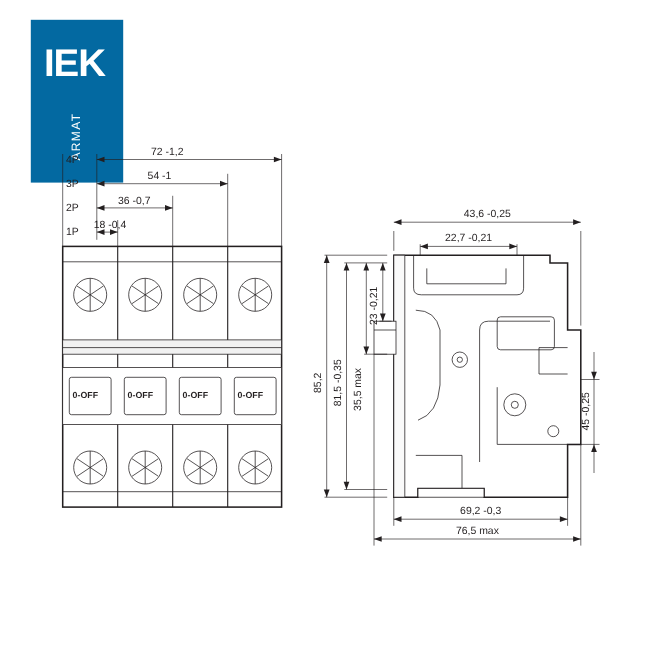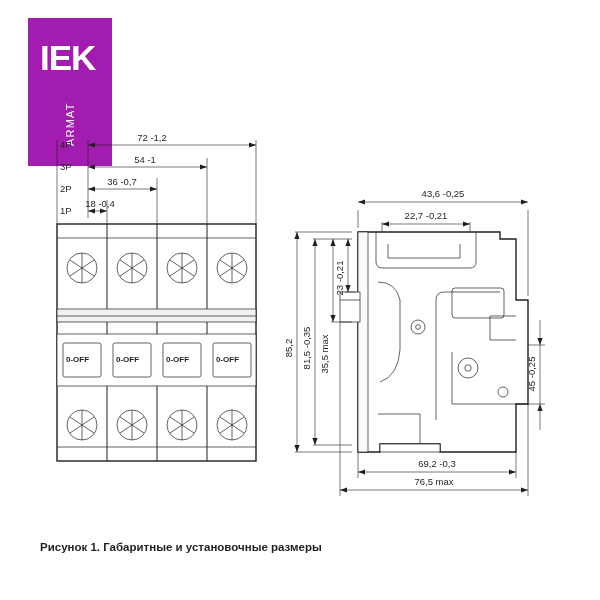--- a/index.html
+++ b/index.html
@@ -21,21 +21,21 @@
     width: 600px; height: 600px;
   }
 
   
   .brand-block {
     position: absolute;
     left: 28px;
     top: 18px;
     width: 84px;
     height: 148px;
-    background: #a21caf;
+    background: #0369a1;
   }
   .brand-logo {
     position: absolute;
     left: 12px;
     top: 22px;
     font-family: "Liberation Sans", sans-serif;
     font-weight: bold;
     font-size: 35px;
     letter-spacing: -1px;
     color: #ffffff;
@@ -300,14 +300,13 @@
 
       <line class="dim" x1="340" y1="322" x2="340" y2="496"></line>
       <line class="dim" x1="528" y1="404" x2="528" y2="496"></line>
       <line class="dim" x1="340" y1="490" x2="528" y2="490"></line>
       <polygon fill="#231f20" points="340,490 347,487.4 347,492.6"></polygon>
       <polygon fill="#231f20" points="528,490 521,487.4 521,492.6"></polygon>
       <text class="dimtext" x="434" y="485" text-anchor="middle">76,5 max</text>
     </g>
   </svg>
 
-  <div class="caption">Рисунок 1. Габаритные и установочные размеры</div>
 </div>
 
 </body></html>

